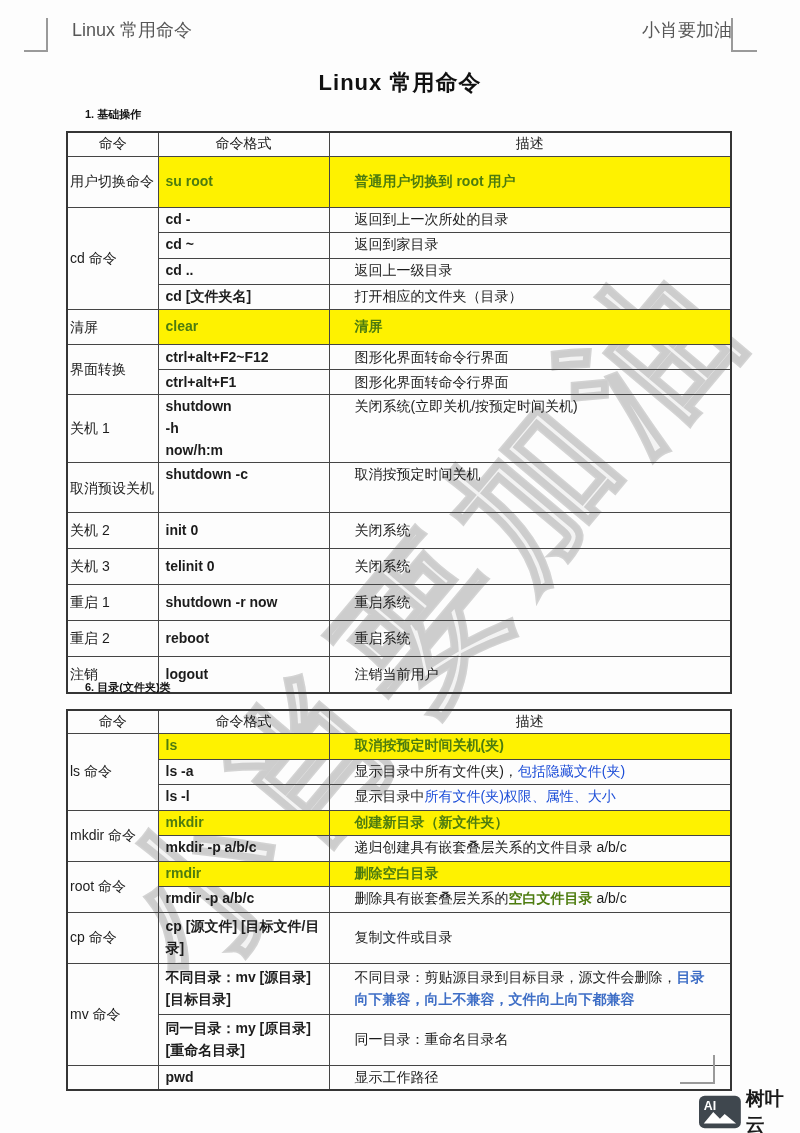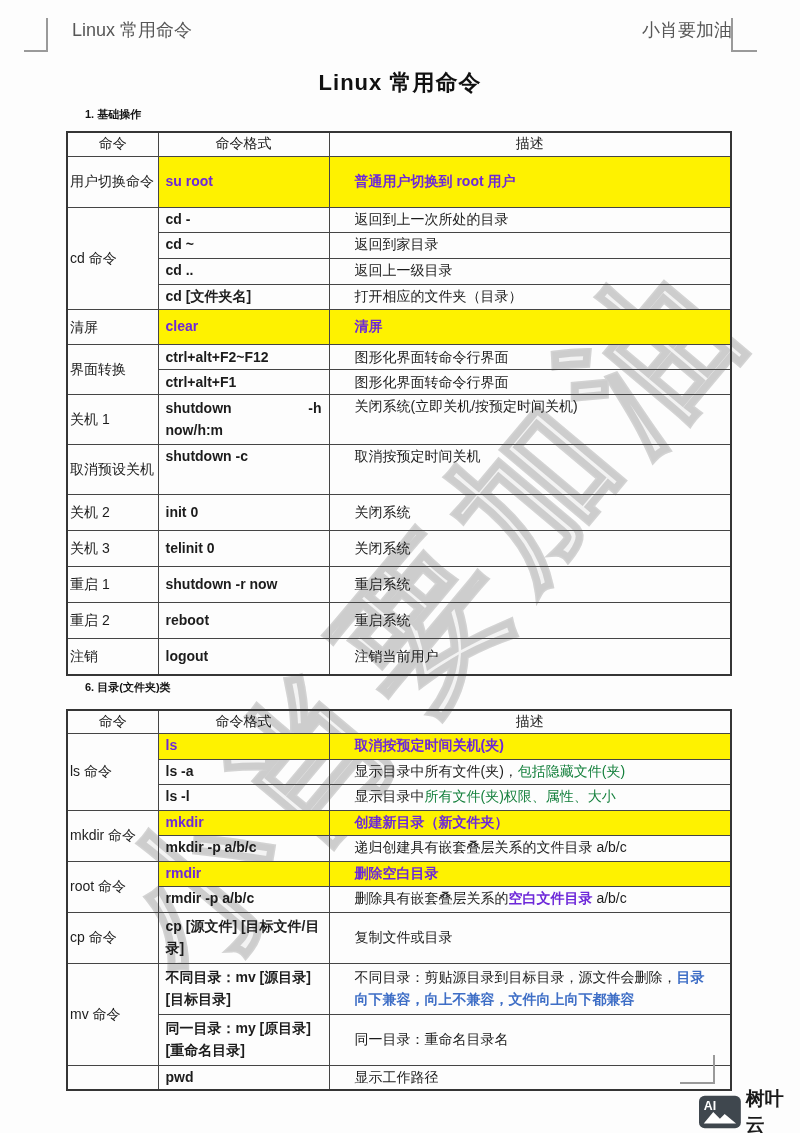--- a/index.html
+++ b/index.html
@@ -49,24 +49,24 @@
   }
   .tbl-1 { top:131px; }
   .tbl-2 { top:709px; }
   .tbl td { border:1px solid #454545; overflow:hidden; }
   .c1 { text-align:left; padding:8px 2px; line-height:1.35;margin-top:33px; }
   .c2 { padding:1px 7px; line-height:1.55;font-weight:bold; }
   .c3 { padding:1px 25px; line-height:1.55; }
   .hc { text-align:center; padding:0; }
   .h23{height:23px} .h24{height:24px} .h25{height:25px} .h26{height:26px} .h50{height:50px} .h51{height:51px}
   .hl  { background:#fef200; }
-  .red { color:#6d28d9; font-weight:bold; }
-  .orange { color:#15803d; }
+  .red { color:#4d7c0f; font-weight:bold; }
+  .orange { color:#1d4ed8; }
   .blue { color:#3e6ec6; font-weight:bold; }
-  .jline { display:flex; justify-content:space-between; }
+  .jline { display:flex; justify-content:space-between;flex-direction:column; }
 
   
   .footer-logo { position:absolute; left:699px; top:1086px; display:flex; align-items:center; z-index:2; }
   .logo-txt { font-size:19px; color:#1a1a1a; margin-left:5px; font-weight:bold; }
 </style>
 </head>
 <body>
 
 <div class="page">
 

